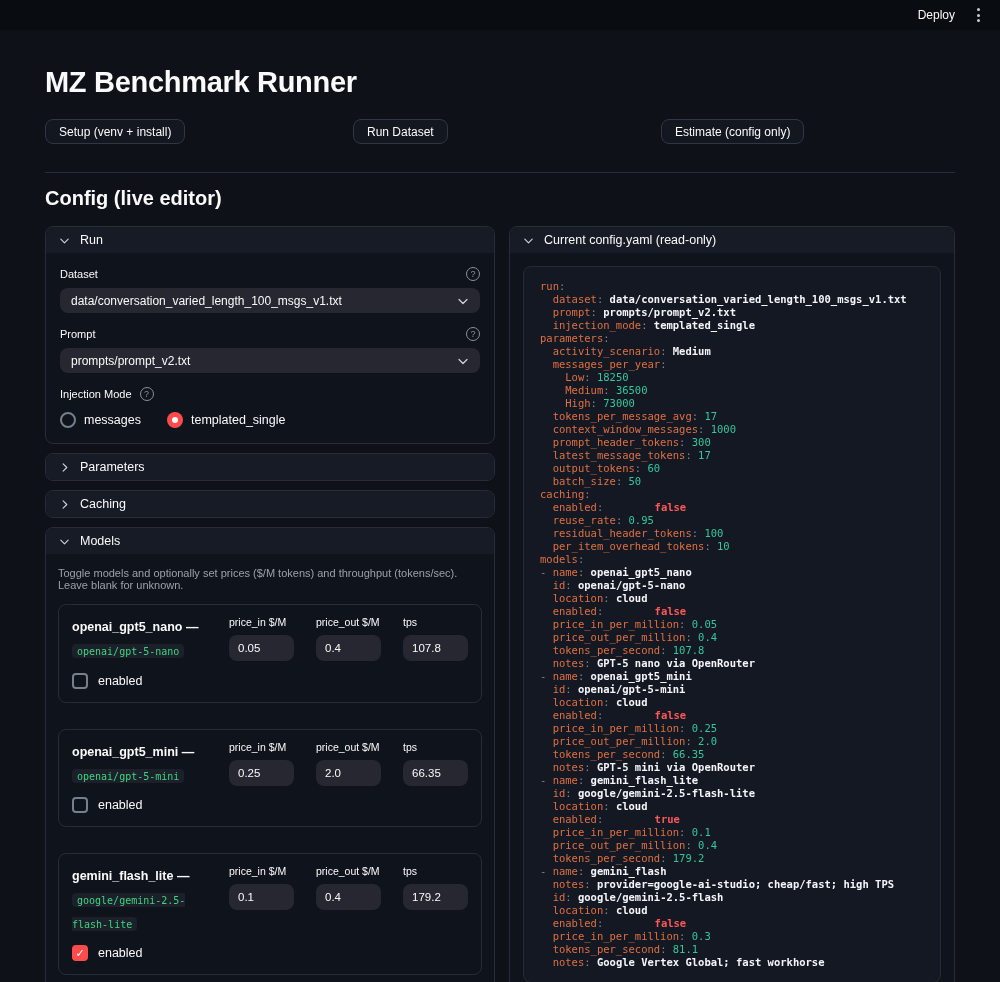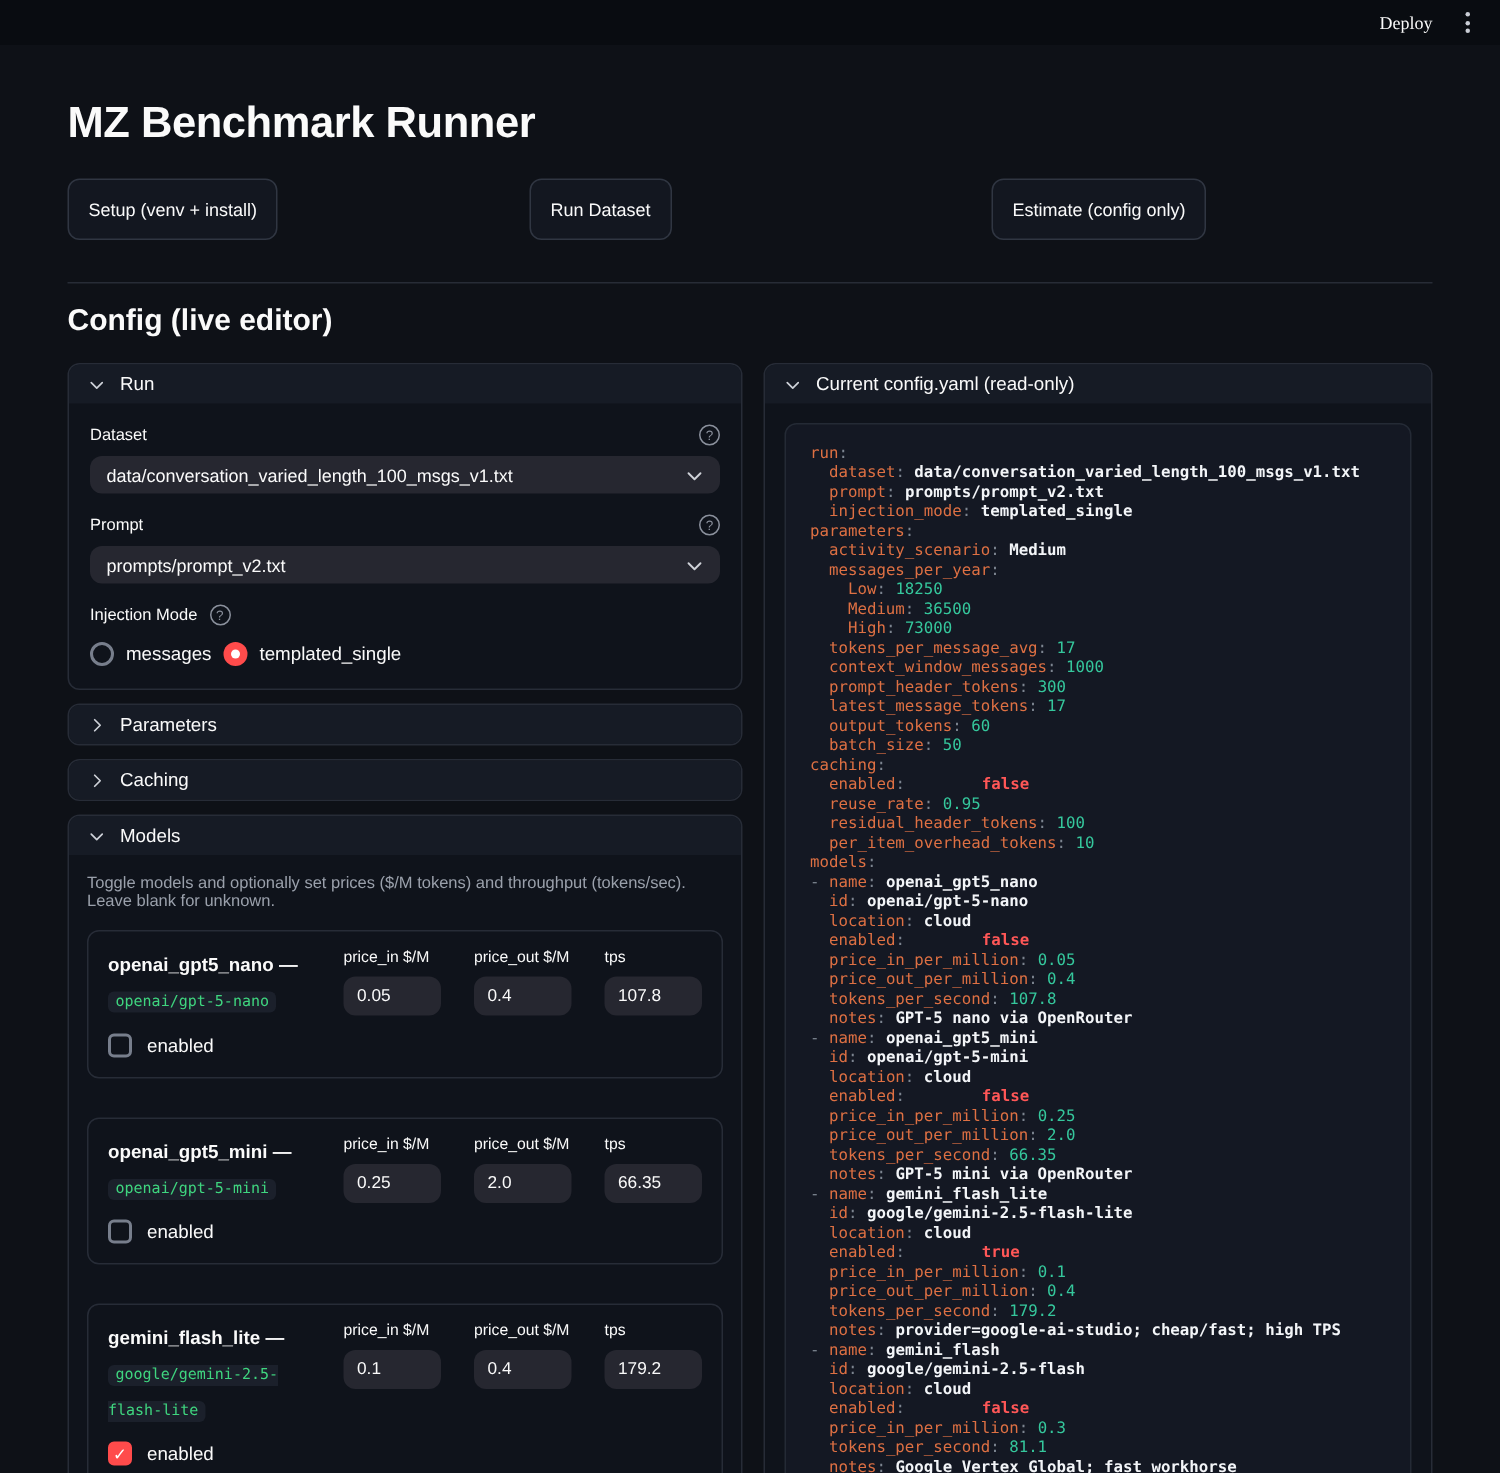--- a/index.html
+++ b/index.html
@@ -7,30 +7,30 @@
   body {
     background:#0e1117; color:#fafafa;
     font-family:"Liberation Sans", sans-serif;
     font-size:13px;
     --primary:#ff4b4b; --code-green:#3fd57f;
     --yaml-key:#de7043; --yaml-num:#35c79c; --yaml-bool:#ff5757;
   }
   .topbar { height:30px; background:#090c11; display:flex; align-items:center;
             justify-content:flex-end; gap:16px; padding:0 14px; }
   .deploy-btn { font-size:12px; color:#fafafa; cursor:pointer; background:none; border:none;
-                font-family:Liberation Serif, serif; }
+                font-family:Liberation Sans, sans-serif; }
   .kebab { display:flex; flex-direction:column; gap:2.5px; padding:4px 6px; border-radius:6px; cursor:pointer; }
   .kebab i { width:3px; height:3px; border-radius:50%; background:#c9cdd5; }
 
   .content { width:910px; margin:0 auto; padding-top:36px; }
   h1 { font-size:29px; font-weight:700; letter-spacing:-0.3px; }
 
   .actions-row { display:grid; grid-template-columns:1fr 1fr 1fr; gap:14px; margin-top:20px; }
   .btn { background:#131720; border:1px solid #303642; border-radius:8px; color:#fafafa;
-         font-size:12px; font-family:inherit; height:41px; padding:0 13px;
+         font-size:12px; font-family:inherit; height:25px; padding:0 13px;
          display:inline-flex; align-items:center; justify-self:start; cursor:pointer; white-space:nowrap; }
 
   hr.divider { border:0; border-top:1px solid #272c36; margin-top:28px; }
   h2 { font-size:20px; font-weight:700; margin-top:14px; }
 
   .columns { display:flex; gap:14px; margin-top:16px; align-items:flex-start; }
   .col-left { width:450px; flex:none; }
   .col-right { width:446px; flex:none; }
 
   .expander { border:1px solid #272c37; border-radius:8px; margin-bottom:9px; background:#0f131b; overflow:hidden; }
@@ -40,21 +40,21 @@
   .exp-body { padding:14px 14px 15px; }
 
   .field-label { font-size:11px; display:flex; align-items:center; justify-content:space-between;
                  margin-bottom:7px; }
   .help { width:14px; height:14px; border-radius:50%; border:1px solid #8a909c; color:#8a909c;
           font-size:9px; display:inline-flex; align-items:center; justify-content:center; cursor:default; }
   .select { height:25px; background:#262730; border-radius:8px; display:flex; align-items:center;
             justify-content:space-between; padding:0 11px; font-size:12px; cursor:pointer; margin-bottom:14px; }
   .select .chev { color:#cfd2d8; }
 
-  .radio-row { display:flex; gap:8px; margin-top:11px; }
+  .radio-row { display:flex; gap:26px; margin-top:11px; }
   .radio-opt { display:flex; align-items:center; gap:8px; font-size:12.5px; cursor:pointer; }
   .radio { width:16px; height:16px; border-radius:50%; border:2px solid #777e8c; flex:none; position:relative; }
   .radio.sel { border:none; background:var(--primary); }
   .radio.sel::after { content:""; position:absolute; left:5px; top:5px; width:6px; height:6px;
                       border-radius:50%; background:#fff; }
 
   .caption { font-size:11px; color:#9aa0ab; margin:1px 0 13px; }
 
   .model-card { border:1px solid #272c37; border-radius:8px; padding:11px 13px 13px; margin-bottom:26px;
                 display:flex; gap:12px; }
@@ -361,22 +361,22 @@
             <div><span class="y-p">  </span><span class="y-k">price_out_per_million</span><span class="y-p">: </span><span class="y-n">2.0</span></div>
             <div><span class="y-p">  </span><span class="y-k">tokens_per_second</span><span class="y-p">: </span><span class="y-n">66.35</span></div>
             <div><span class="y-p">  </span><span class="y-k">notes</span><span class="y-p">: </span><span class="y-s">GPT-5 mini via OpenRouter</span></div>
             <div><span class="y-p">- </span><span class="y-k">name</span><span class="y-p">: </span><span class="y-s">gemini_flash_lite</span></div>
             <div><span class="y-p">  </span><span class="y-k">id</span><span class="y-p">: </span><span class="y-s">google/gemini-2.5-flash-lite</span></div>
             <div><span class="y-p">  </span><span class="y-k">location</span><span class="y-p">: </span><span class="y-s">cloud</span></div>
             <div><span class="y-p">  </span><span class="y-k">enabled</span><span class="y-p">: </span><span class="y-b">true</span></div>
             <div><span class="y-p">  </span><span class="y-k">price_in_per_million</span><span class="y-p">: </span><span class="y-n">0.1</span></div>
             <div><span class="y-p">  </span><span class="y-k">price_out_per_million</span><span class="y-p">: </span><span class="y-n">0.4</span></div>
             <div><span class="y-p">  </span><span class="y-k">tokens_per_second</span><span class="y-p">: </span><span class="y-n">179.2</span></div>
+            <div><span class="y-p">- </span><span class="y-k">name</span><span class="y-p">: </span><span class="y-s">gemini_flash</span></div>
             <div><span class="y-p">  </span><span class="y-k">notes</span><span class="y-p">: </span><span class="y-s">provider=google-ai-studio; cheap/fast; high TPS</span></div>
-            <div><span class="y-p">- </span><span class="y-k">name</span><span class="y-p">: </span><span class="y-s">gemini_flash</span></div>
             <div><span class="y-p">  </span><span class="y-k">id</span><span class="y-p">: </span><span class="y-s">google/gemini-2.5-flash</span></div>
             <div><span class="y-p">  </span><span class="y-k">location</span><span class="y-p">: </span><span class="y-s">cloud</span></div>
             <div><span class="y-p">  </span><span class="y-k">enabled</span><span class="y-p">: </span><span class="y-b">false</span></div>
             <div><span class="y-p">  </span><span class="y-k">price_in_per_million</span><span class="y-p">: </span><span class="y-n">0.3</span></div>
             <div><span class="y-p">  </span><span class="y-k">tokens_per_second</span><span class="y-p">: </span><span class="y-n">81.1</span></div>
             <div><span class="y-p">  </span><span class="y-k">notes</span><span class="y-p">: </span><span class="y-s">Google Vertex Global; fast workhorse</span></div>
           </div>
       </div>
     </div>
   </div>

